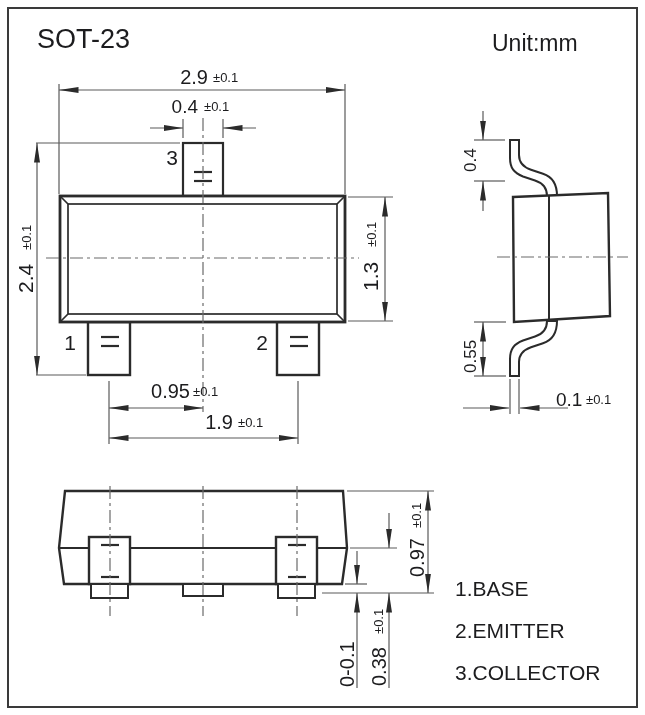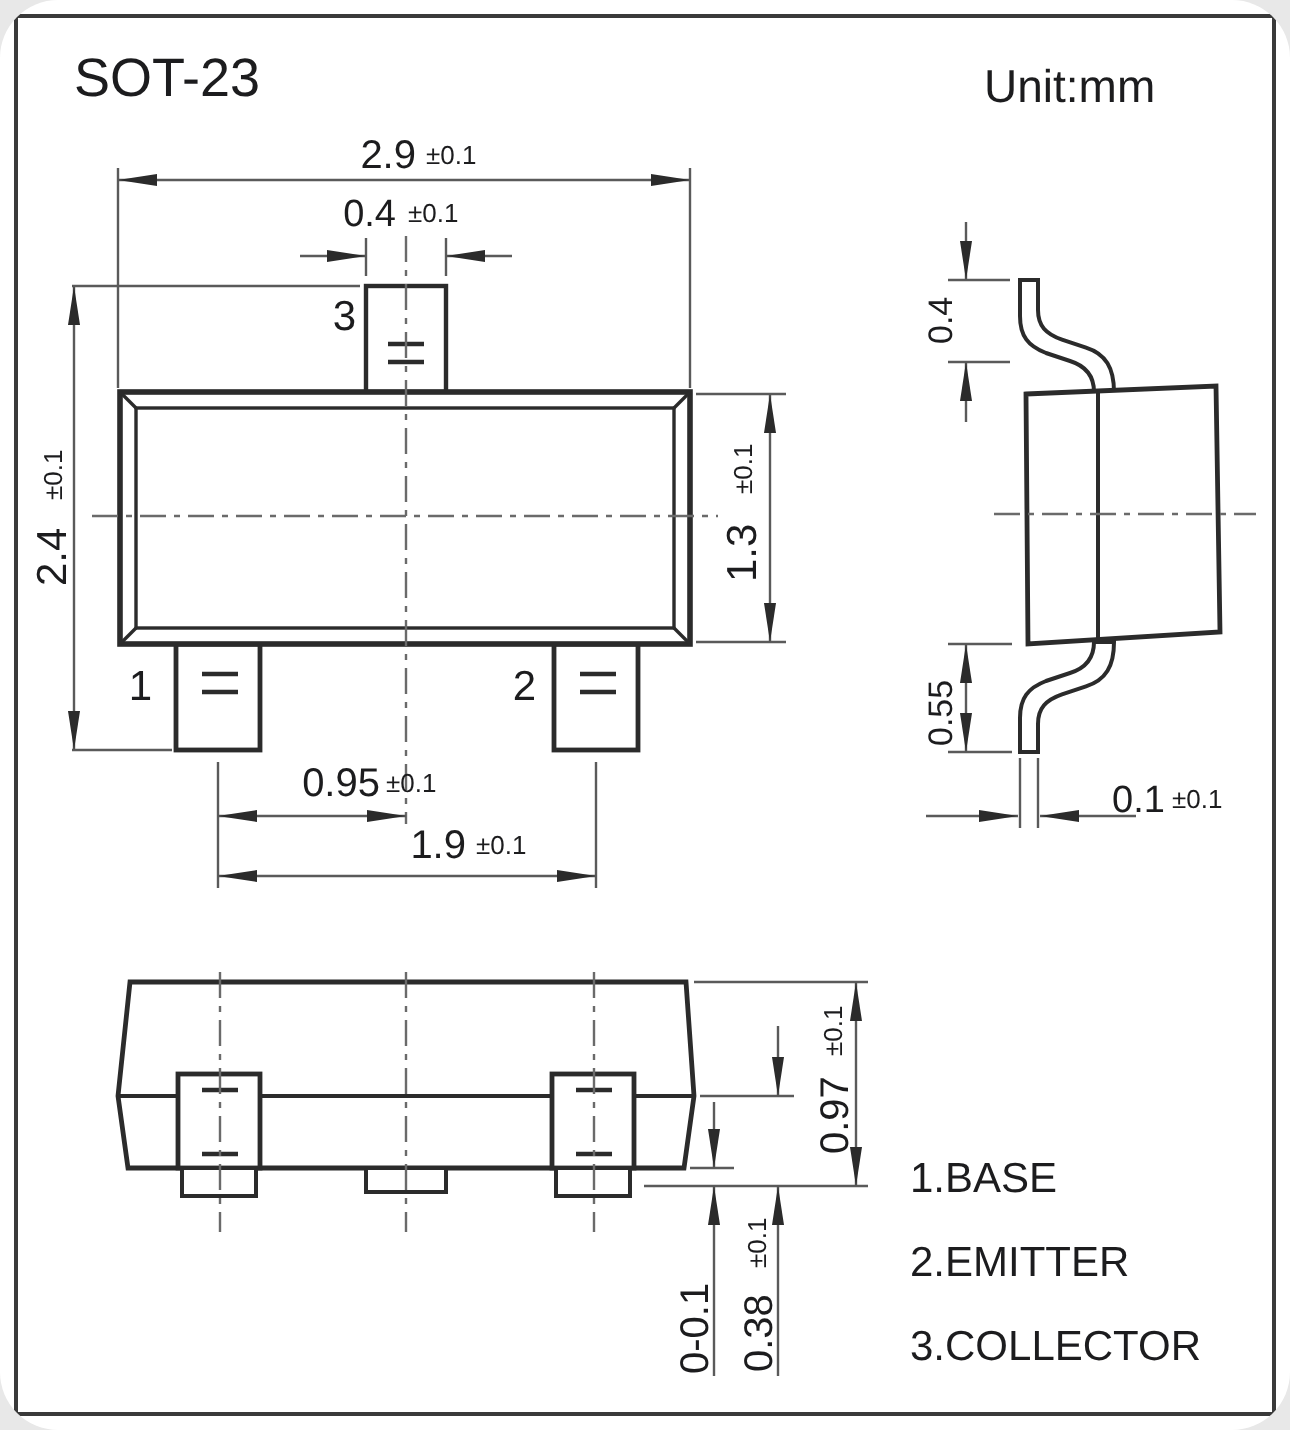--- a/index.html
+++ b/index.html
@@ -2,21 +2,20 @@
 <html><head>
 <meta charset="utf-8">
 <style>
   html,body{margin:0;padding:0;background:#e8e8e8;}
   .page{
     position:relative;
     width:645px;height:715px;
     background:#ffffff;
     font-family:"Liberation Sans", sans-serif;
     overflow:hidden;
-    border-radius:29px;
   }
   svg{display:block;}
   text{fill:#1c1c1e;}
   .t-big{font-size:20px;}
   .t-tol{font-size:13px;}
   .t-pin{font-size:21px;}
   .t-side{font-size:17px;}
   .t-title{font-size:27px;}
   .t-unit{font-size:23px;}
   .t-legend{font-size:21px;}

